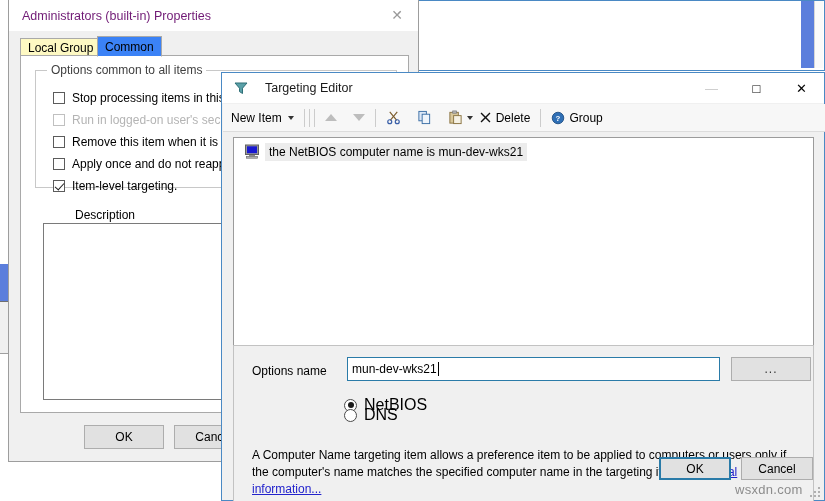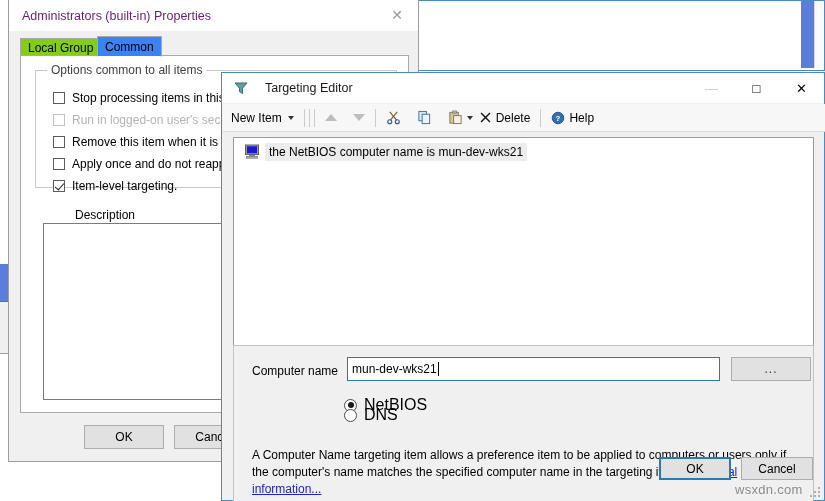--- a/index.html
+++ b/index.html
@@ -59,21 +59,21 @@
   .props-close {
     position: absolute; right: 6px; top: 4px; width: 30px; height: 22px;
     display: flex; align-items: center; justify-content: center;
     color: #999; font-size: 14px; cursor: default;
   }
   .tabstrip {
     position: absolute; left: 11px; top: 36px; width: 389px; height: 20px;
   }
   .tab {
     position: absolute; top: 2px; height: 18px; box-sizing: border-box;
-    background: #84cc16; border: 1px solid #a9a9a9; border-bottom: none;
+    background: #fef9c3; border: 1px solid #a9a9a9; border-bottom: none;
     font-size: 12px; padding: 1px 7px 0 7px; color: #000;
     display: flex; align-items: center; white-space: nowrap;
   }
   .tab.active {
     top: 0px; height: 21px; background: #3b82f6;
     border: 1px solid #a9a9a9; border-bottom: 1px solid #ffffff; z-index: 3;
   }
   .tabpage {
     position: absolute; left: 11px; top: 55px; width: 389px; height: 358px;
     background: #ffffff; border: 1px solid #a9a9a9; box-sizing: border-box;
@@ -351,38 +351,38 @@
           <line x1="13.5" y1="2.5" x2="2.5" y2="13.5" stroke="#111" stroke-width="1.7"></line>
         </svg>
         <span>Delete</span>
       </span>
       <span class="tb-sep"></span>
       <span class="tb-item">
         <svg width="14" height="14" viewBox="0 0 16 16" style="margin-right:4px;">
           <circle cx="8" cy="8" r="6.6" fill="#2f6fb5" stroke="#1d4d82" stroke-width="1"></circle>
           <text x="8" y="11.6" font-size="9" fill="#ffffff" text-anchor="middle" font-family="Liberation Sans, sans-serif" font-weight="bold">?</text>
         </svg>
-        <span>Help</span>
+        <span>Group</span>
       </span>
     </div>
 
     <div class="te-tree">
       <div class="tree-item">
         <svg width="16" height="15" viewBox="0 0 16 15" style="margin-right:5px;">
           <rect x="1.5" y="1" width="13" height="9.5" fill="#9a9a9a" stroke="#606060" stroke-width="1"></rect>
           <rect x="3" y="2.3" width="10" height="6.9" fill="#1919d0"></rect>
           <rect x="5" y="11" width="6" height="1.6" fill="#8a8a8a"></rect>
           <rect x="2.5" y="12.4" width="11" height="1.8" fill="#b5b5b5" stroke="#707070" stroke-width=".7"></rect>
         </svg>
         <span class="tree-item-text">the NetBIOS computer name is mun-dev-wks21</span>
       </div>
     </div>
 
     <div class="te-detail">
-      <div class="cn-label">Computer name</div>
+      <div class="cn-label">Options name</div>
       <div class="cn-input">
         <span>mun-dev-wks21</span>
           <i class="caretbar"></i>
       </div>
       <div class="cn-browse">
         <span>...</span>
       </div>
 
       <div class="radio-row" style="top:50px;">
         <span class="radio on"></span>

